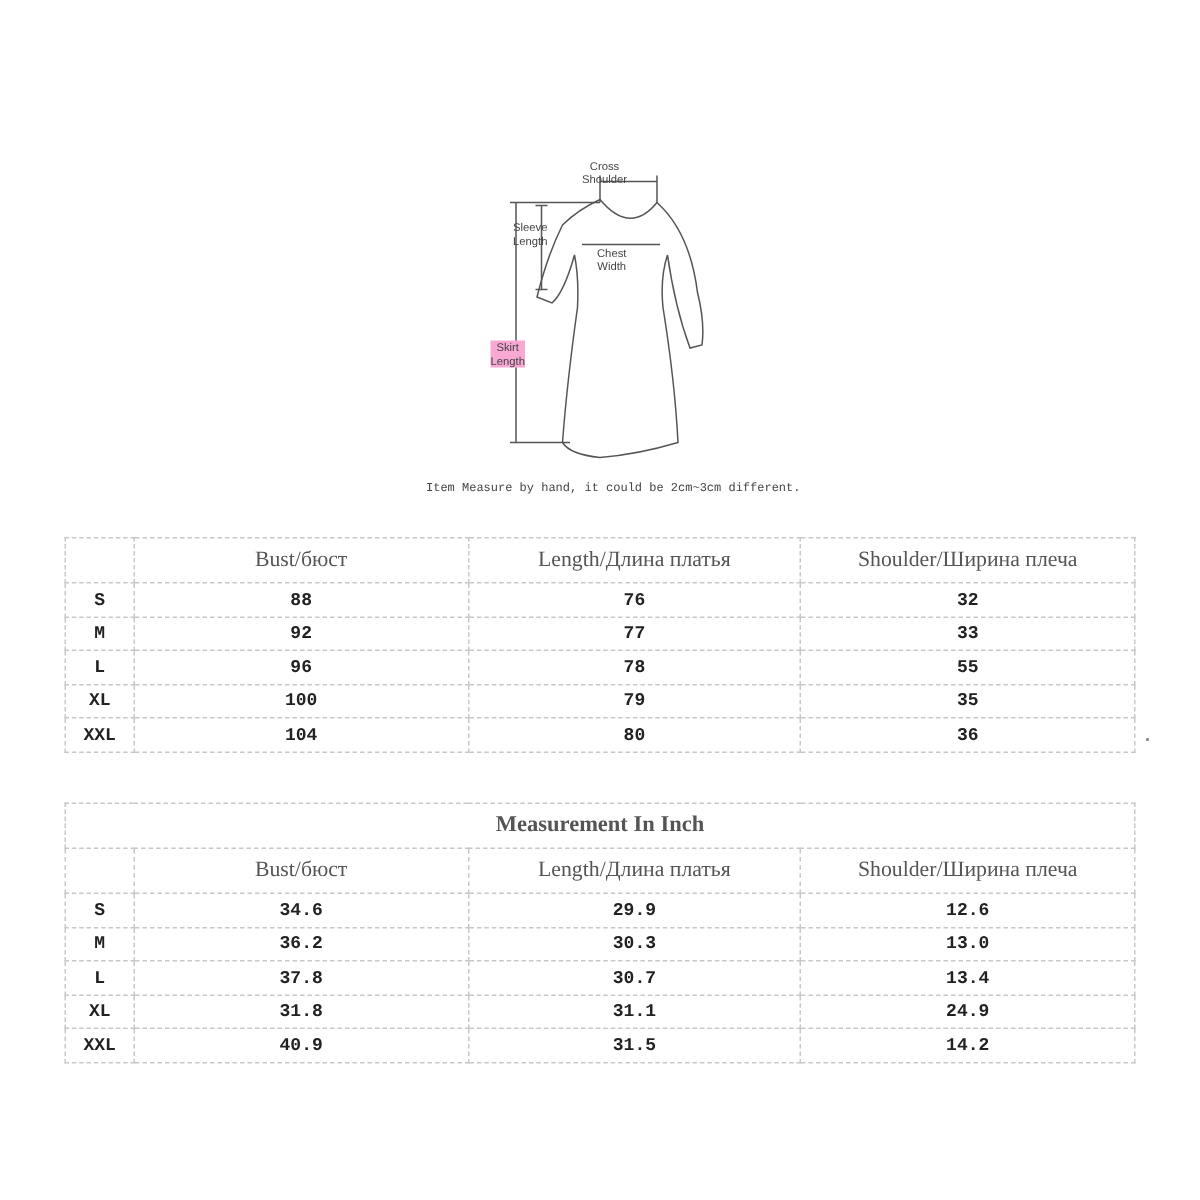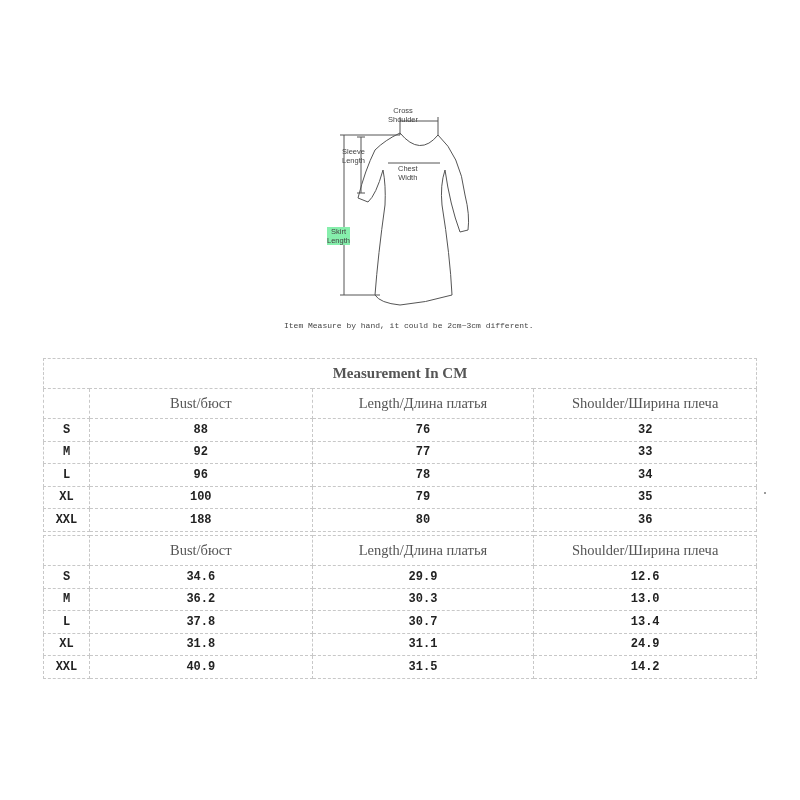--- a/index.html
+++ b/index.html
@@ -45,39 +45,36 @@
     <div>Shoulder</div>
   </div>
   <div class="dlabel" style="left:42px;top:52px;">
     <div>Sleeve</div>
     <div>Length</div>
   </div>
   <div class="dlabel" style="left:98px;top:69px;">
     <div>Chest</div>
     <div>Width</div>
   </div>
-  <div class="dlabel" style="left:27px;top:132px;background:#86efac;">
+  <div class="dlabel" style="left:27px;top:132px;background:#f9a8d4;">
     <div>Skirt</div>
     <div>Length</div>
   </div>
 </div>
 
 <div class="note">Item Measure by hand, it could be 2cm~3cm different.</div>
 
 <table class="m" style="top:358px;">
   <colgroup>
       <col class="c0">
       <col class="c1">
       <col class="c2">
       <col class="c3">
     </colgroup>
   <tbody>
-      <tr>
-        <td colspan="4" class="title">Measurement In CM</td>
-      </tr>
   <tr class="hdr">
     <th></th>
     <th>Bust/бюст</th>
     <th>Length/Длина платья</th>
     <th>Shoulder/Ширина плеча</th>
   </tr>
   <tr class="row">
     <td>S</td>
     <td>88</td>
     <td>76</td>
@@ -86,45 +83,48 @@
   <tr class="row">
     <td>M</td>
     <td>92</td>
     <td>77</td>
     <td>33</td>
   </tr>
   <tr class="row">
     <td>L</td>
     <td>96</td>
     <td>78</td>
-    <td>34</td>
+    <td>55</td>
   </tr>
   <tr class="row">
     <td>XL</td>
     <td>100</td>
     <td>79</td>
     <td>35</td>
   </tr>
   <tr class="row">
     <td>XXL</td>
-    <td>188</td>
+    <td>104</td>
     <td>80</td>
     <td>36</td>
   </tr>
 </tbody>
   </table>
 
 <table class="m" style="top:535px;">
   <colgroup>
       <col class="c0">
       <col class="c1">
       <col class="c2">
       <col class="c3">
     </colgroup>
   <tbody>
+      <tr>
+        <td colspan="4" class="title">Measurement In Inch</td>
+      </tr>
   <tr class="hdr">
     <th></th>
     <th>Bust/бюст</th>
     <th>Length/Длина платья</th>
     <th>Shoulder/Ширина плеча</th>
   </tr>
   <tr class="row">
     <td>S</td>
     <td>34.6</td>
     <td>29.9</td>

